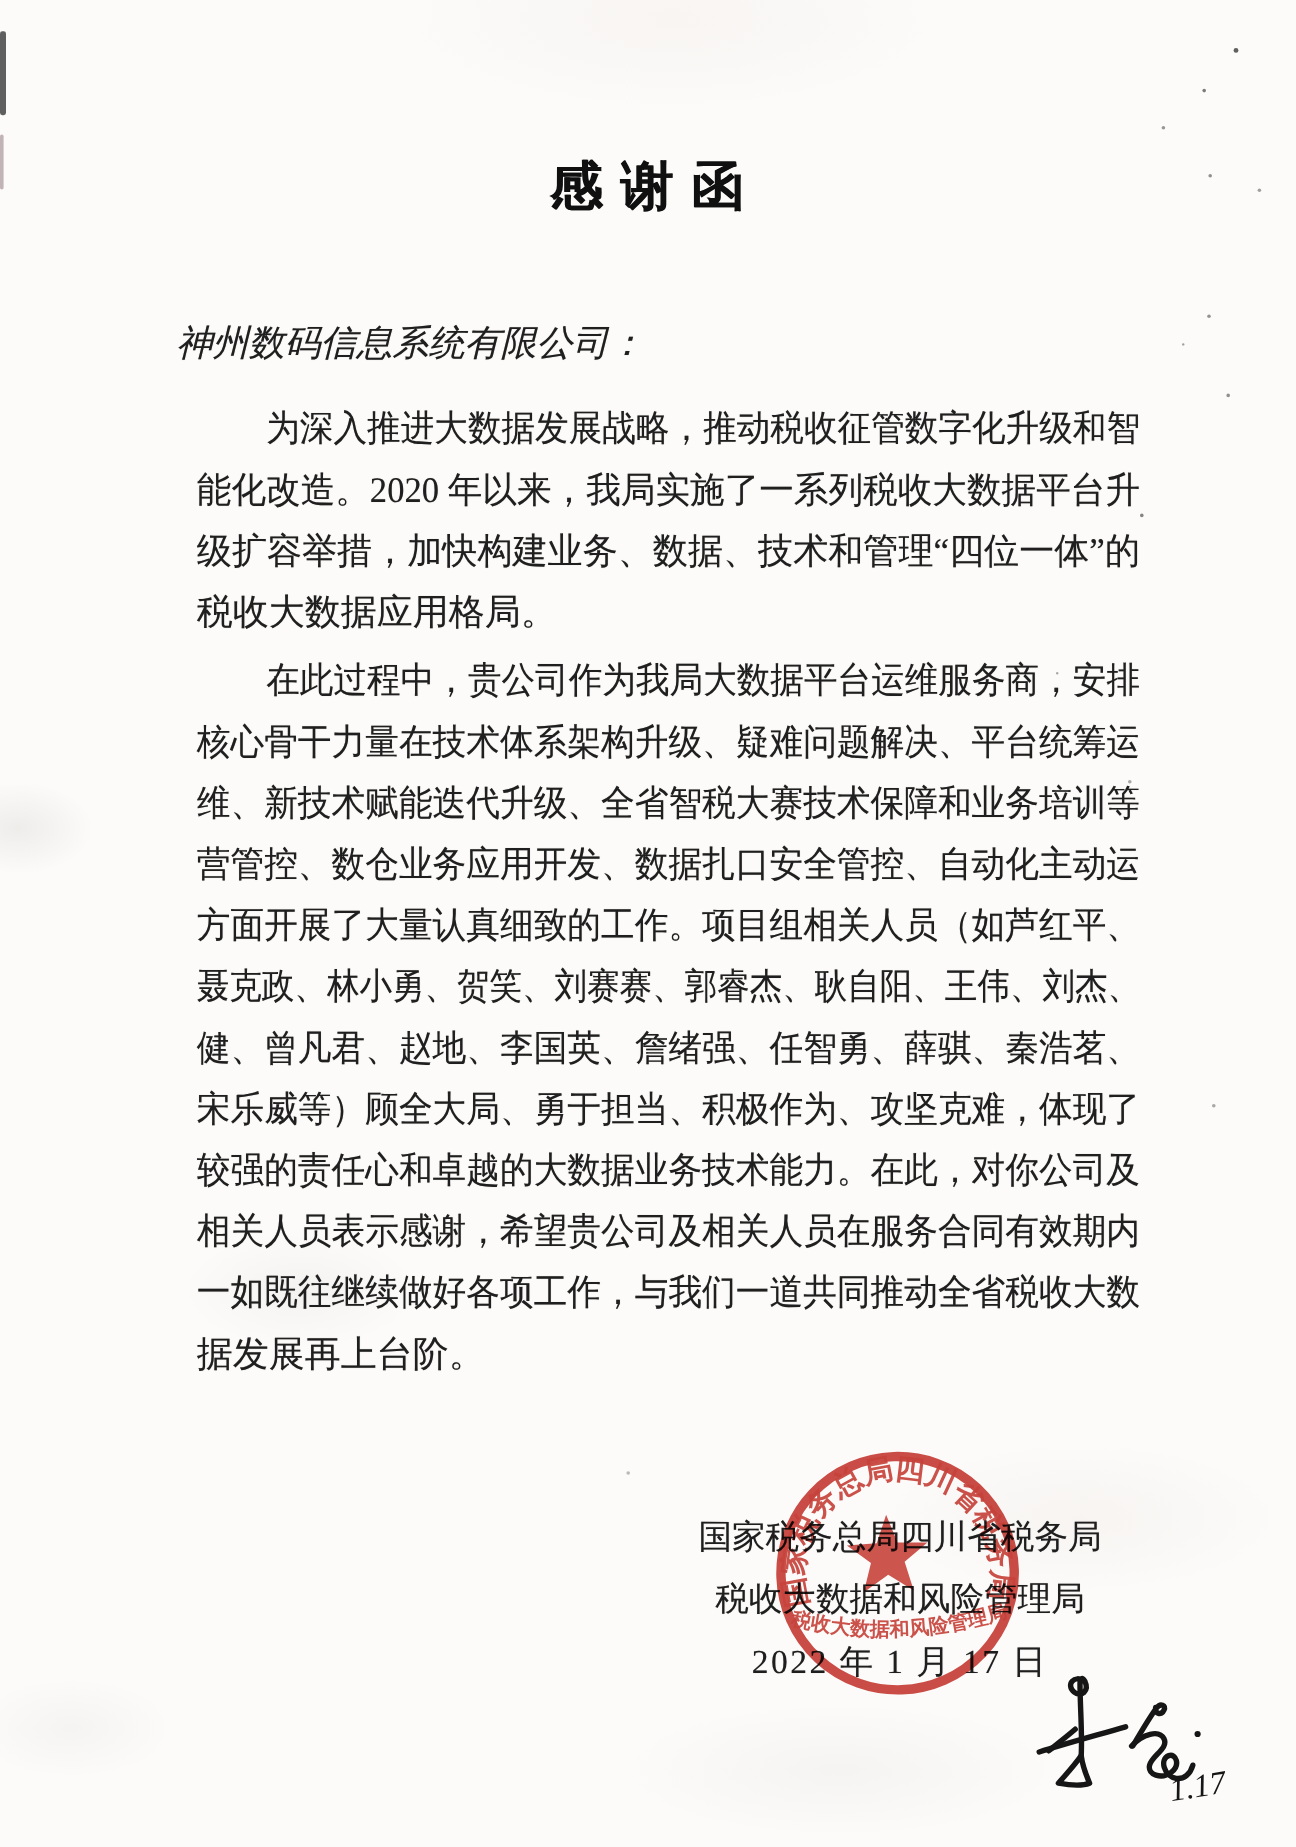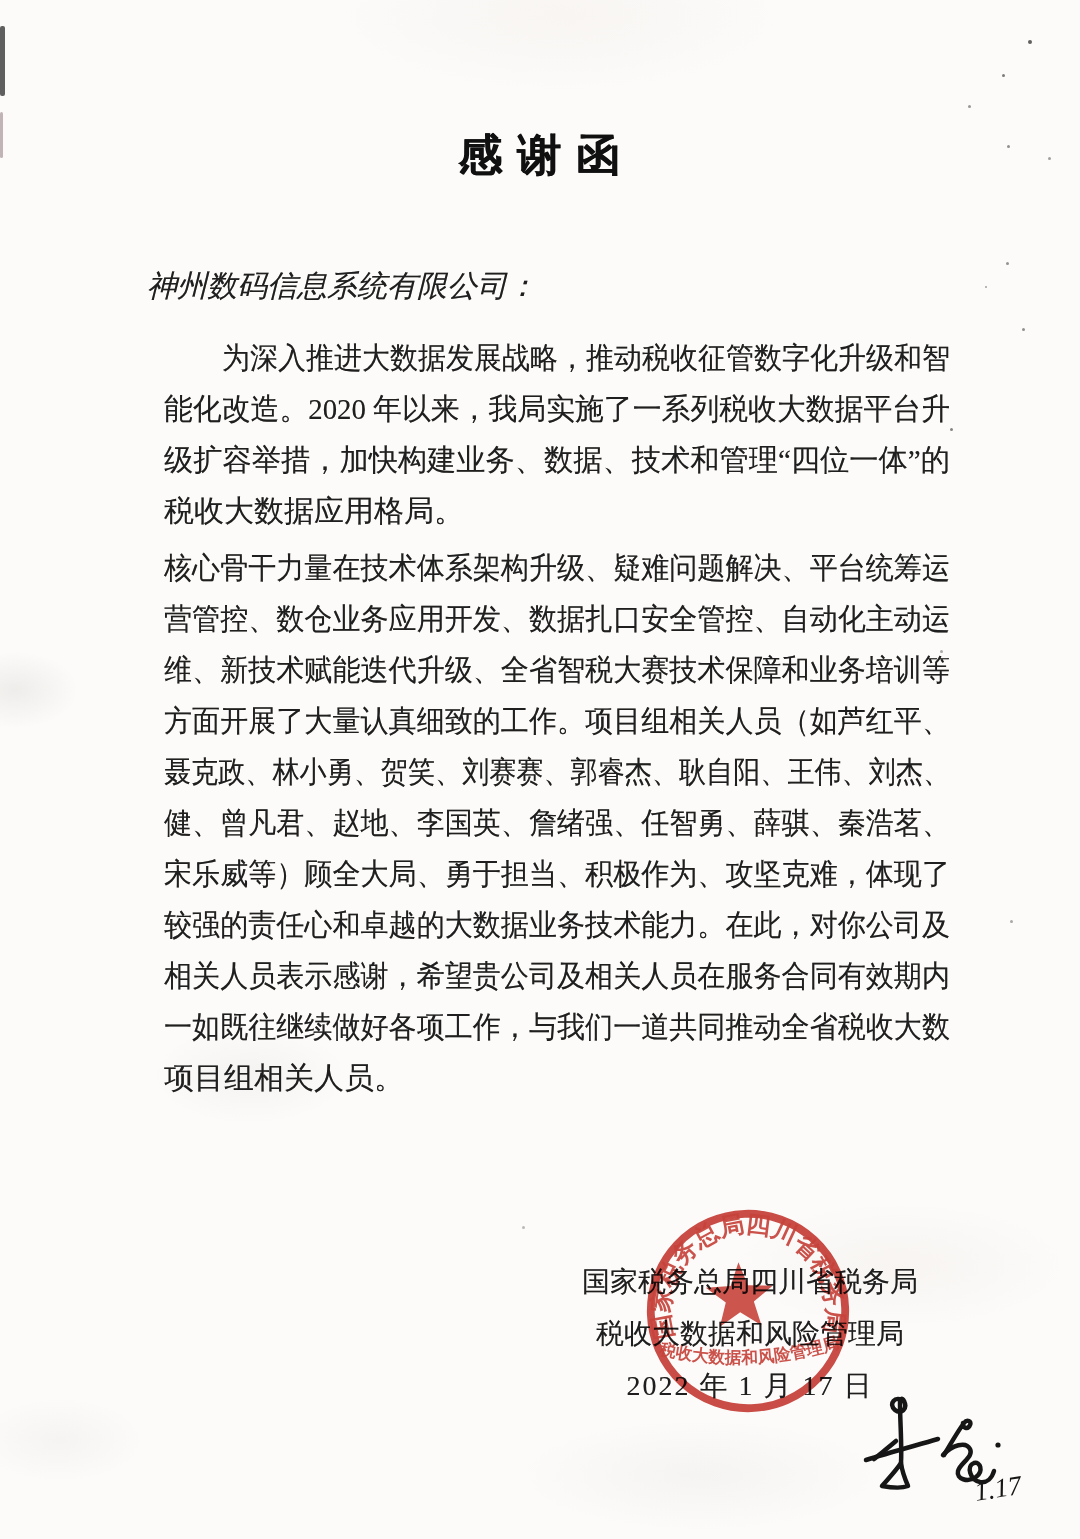--- a/index.html
+++ b/index.html
@@ -66,31 +66,32 @@
 
   <div class="salutation">神州数码信息系统有限公司：</div>
 
   <div class="bodytext">
     <div class="bodyline indent"><span class="fit" style="transform: scaleX(0.933492);">为深入推进大数据发展战略，推动税收征管数字化升级和智</span></div>
     <div class="bodyline"><span class="fit" style="transform: scaleX(0.961468);">能化改造。2020 年以来，我局实施了一系列税收大数据平台升</span></div>
     <div class="bodyline"><span class="fit" style="transform: scaleX(0.974412);">级扩容举措，加快构建业务、数据、技术和管理“四位一体”的</span></div>
     <div class="bodyline last"><span>税收大数据应用格局。</span></div>
 
     <div class="para2">
+      <div class="bodyline indent"><span class="fit" style="transform: scaleX(0.933492);">在此过程中，贵公司作为我局大数据平台运维服务商，安排</span></div>
       <div class="bodyline"><span class="fit" style="transform: scaleX(0.935714);">核心骨干力量在技术体系架构升级、疑难问题解决、平台统筹运</span></div>
+      <div class="bodyline"><span class="fit" style="transform: scaleX(0.935714);">维、新技术赋能迭代升级、全省智税大赛技术保障和业务培训等</span></div>
       <div class="bodyline"><span class="fit" style="transform: scaleX(0.935714);">营管控、数仓业务应用开发、数据扎口安全管控、自动化主动运</span></div>
-      <div class="bodyline"><span class="fit" style="transform: scaleX(0.935714);">维、新技术赋能迭代升级、全省智税大赛技术保障和业务培训等</span></div>
       <div class="bodyline"><span class="fit" style="transform: scaleX(0.935714);">方面开展了大量认真细致的工作。项目组相关人员（如芦红平、</span></div>
       <div class="bodyline"><span class="fit" style="transform: scaleX(0.903448);">聂克政、林小勇、贺笑、刘赛赛、郭睿杰、耿自阳、王伟、刘杰、</span></div>
       <div class="bodyline"><span class="fit" style="transform: scaleX(0.935714);">健、曾凡君、赵地、李国英、詹绪强、任智勇、薛骐、秦浩茗、</span></div>
       <div class="bodyline"><span class="fit" style="transform: scaleX(0.935714);">宋乐威等）顾全大局、勇于担当、积极作为、攻坚克难，体现了</span></div>
       <div class="bodyline"><span class="fit" style="transform: scaleX(0.935714);">较强的责任心和卓越的大数据业务技术能力。在此，对你公司及</span></div>
       <div class="bodyline"><span class="fit" style="transform: scaleX(0.935714);">相关人员表示感谢，希望贵公司及相关人员在服务合同有效期内</span></div>
       <div class="bodyline"><span class="fit" style="transform: scaleX(0.935714);">一如既往继续做好各项工作，与我们一道共同推动全省税收大数</span></div>
-      <div class="bodyline last"><span>项目组相关人员。</span></div>
+      <div class="bodyline last"><span>据发展再上台阶。</span></div>
     </div>
   </div>
 
   <div class="sigblock">
     <div>国家税务总局四川省税务局</div>
     <div>税收大数据和风险管理局</div>
     <div class="dateline">2022 年 1 月 17 日</div>
   </div>
 
   <svg class="seal" viewBox="0 0 220 220">

